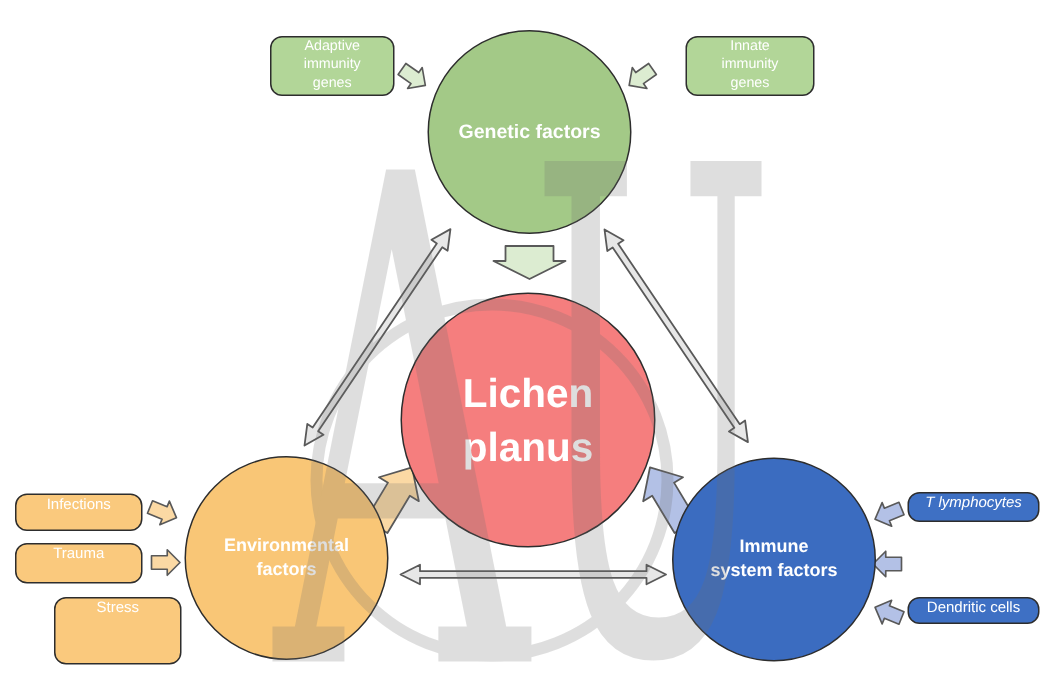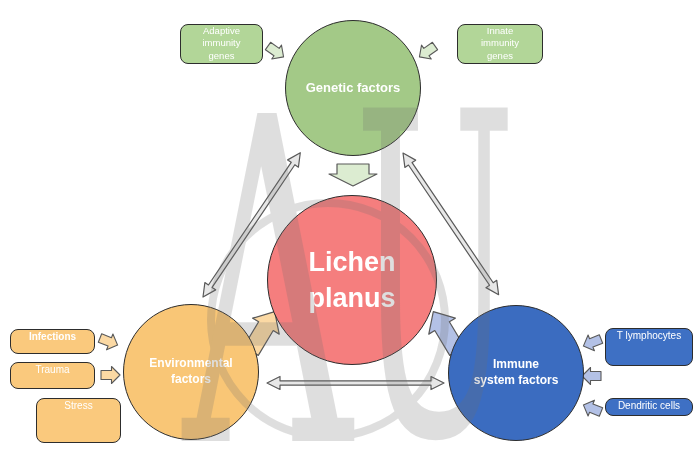--- a/index.html
+++ b/index.html
@@ -21,24 +21,24 @@
   .box{
     position:absolute;border:1.5px solid var(--outline);border-radius:8px;
     display:flex;align-items:flex-start;justify-content:center;text-align:center;
     color:var(--text-white);white-space:pre-line;line-height:1.3;box-sizing:border-box;
   }
   .box.green{background:var(--green-box);font-size:9.5px;}
   .box.orange{background:var(--orange-box);font-size:10px;}
   .box.blue{background:var(--blue-box);font-size:10px;}
   #adaptive-box{left:180px;top:24px;width:83px;height:40px;}
   #innate-box{left:441px;top:24px;width:86px;height:40px;margin-left:16px;}
-  #infections-box{left:10px;top:329px;width:85px;height:25px;font-weight:bold;}
+  #infections-box{left:10px;top:329px;width:85px;height:25px;}
   #trauma-box{left:10px;top:362px;width:85px;height:27px;}
   #stress-box{left:10px;top:398px;width:85px;height:45px;margin-left:26px;}
-  #tlymph-box{left:605px;top:328px;width:88px;height:38px;}
+  #tlymph-box{left:605px;top:328px;width:88px;height:20px;font-style:italic;}
   #keratinocytes-box{left:605px;top:363px;width:88px;height:27px;}
   #dendritic-box{left:605px;top:398px;width:88px;height:18px;}
   svg.layer{position:absolute;left:0;top:0;pointer-events:none;}
   #arrow-layer{z-index:1;}
   .shape{z-index:2;}
   #watermark-layer{z-index:5;opacity:0.22;}
   #watermark-layer text{font-family:"DejaVu Serif","Liberation Serif",serif;fill:var(--watermark);}
 </style>
 </head>
 <body>

